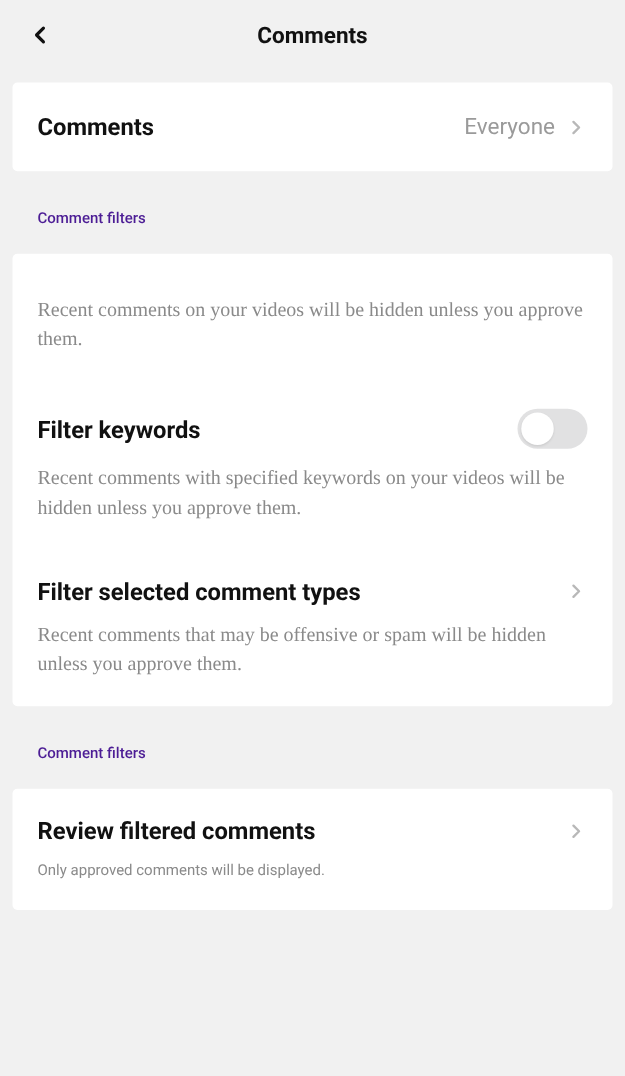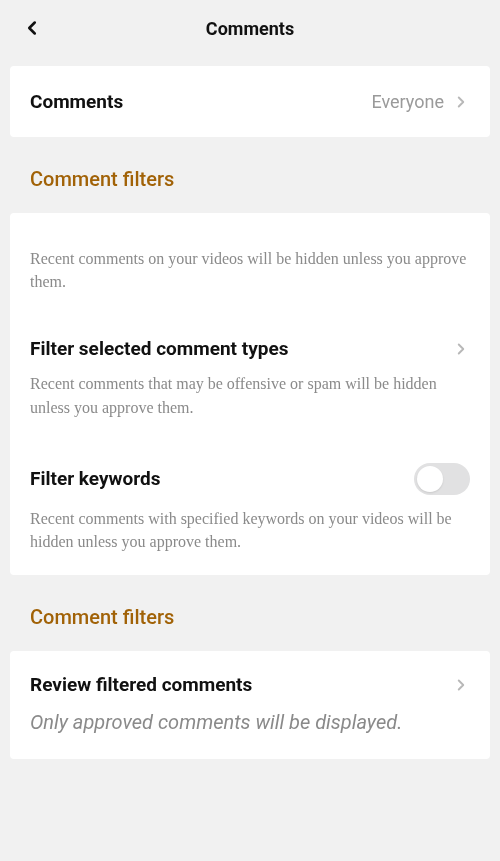--- a/index.html
+++ b/index.html
@@ -64,23 +64,23 @@
     .row-right {
       display: flex;
       align-items: center;
     }
     .chevron {
       display: inline-flex;
       align-items: center;
       justify-content: center;
     }
     .section-header {
-      font-size: 20px;
+      font-size: 12px;
       font-weight: 500;
-      color: #a16207;
+      color: #4c1d95;
       padding: 30px 0 12px 30px;
     }
     .filter-item {
       padding: 22px 0 0 0;
     }
     .filter-header {
       display: flex;
       align-items: center;
       justify-content: space-between;
     }
@@ -117,25 +117,24 @@
     }
     .review-item {
       padding: 22px 0 0 0;
     }
     .review-header {
       display: flex;
       align-items: center;
       justify-content: space-between;
     }
     .review-desc {
-      font-size: 20px;
+      font-size: 12px;
       color: #8a8a8a;
       line-height: 1.45;
       padding: 12px 0 22px 0;
-      font-style: italic;
     }
   </style>
 </head>
 <body>
 
 <div class="header">
   <div class="back-btn">
     <svg width="22" height="22" viewBox="0 0 24 24" fill="none" stroke="#111" stroke-width="2.8" stroke-linecap="round" stroke-linejoin="round">
       <polyline points="15 18 9 12 15 6"></polyline>
     </svg>
@@ -159,38 +158,38 @@
 
 <div class="section-header">Comment filters</div>
 
 <div class="card">
   <div class="filter-item">
     <div class="filter-desc">Recent comments on your videos will be hidden unless you approve them.</div>
   </div>
 
   <div class="filter-item">
     <div class="filter-header">
+      <div class="filter-title">Filter keywords</div>
+      <div class="toggle">
+        <div class="toggle-knob"></div>
+      </div>
+    </div>
+    <div class="filter-desc">Recent comments with specified keywords on your videos will be hidden unless you approve them.</div>
+  </div>
+
+  <div class="filter-item">
+    <div class="filter-header">
       <div class="filter-title">Filter selected comment types</div>
       <span class="chevron">
         <svg width="18" height="18" viewBox="0 0 24 24" fill="none" stroke="#b8b8b8" stroke-width="2.5" stroke-linecap="round" stroke-linejoin="round">
           <polyline points="9 18 15 12 9 6"></polyline>
         </svg>
       </span>
     </div>
     <div class="filter-desc">Recent comments that may be offensive or spam will be hidden unless you approve them.</div>
-  </div>
-
-  <div class="filter-item">
-    <div class="filter-header">
-      <div class="filter-title">Filter keywords</div>
-      <div class="toggle">
-        <div class="toggle-knob"></div>
-      </div>
-    </div>
-    <div class="filter-desc">Recent comments with specified keywords on your videos will be hidden unless you approve them.</div>
   </div>
 </div>
 
 <div class="section-header">Comment filters</div>
 
 <div class="card">
   <div class="review-item">
     <div class="review-header">
       <div class="filter-title">Review filtered comments</div>
       <span class="chevron">

